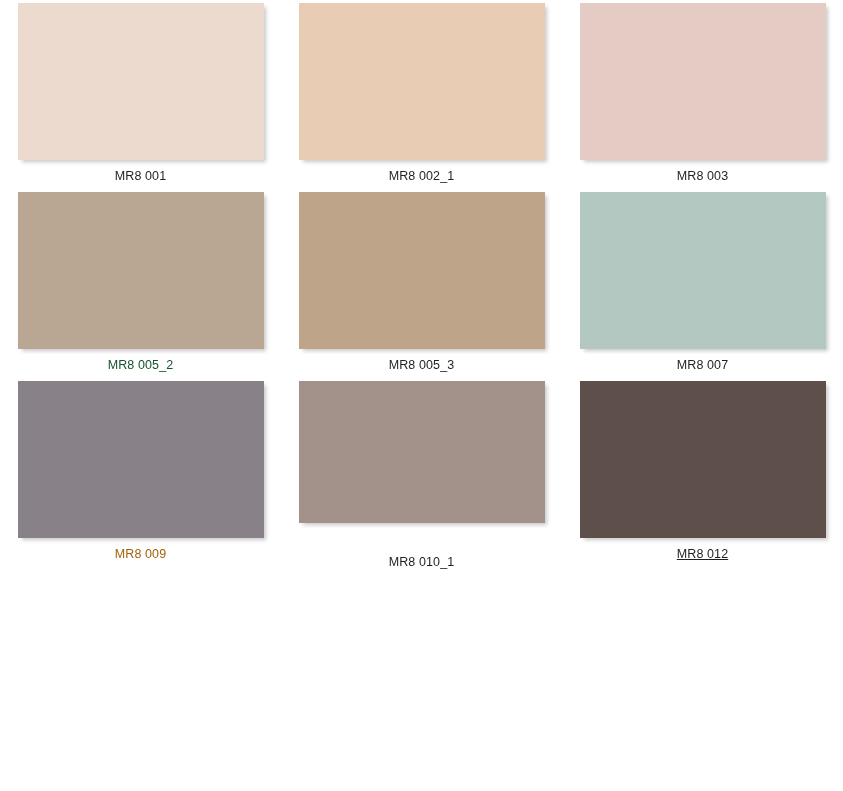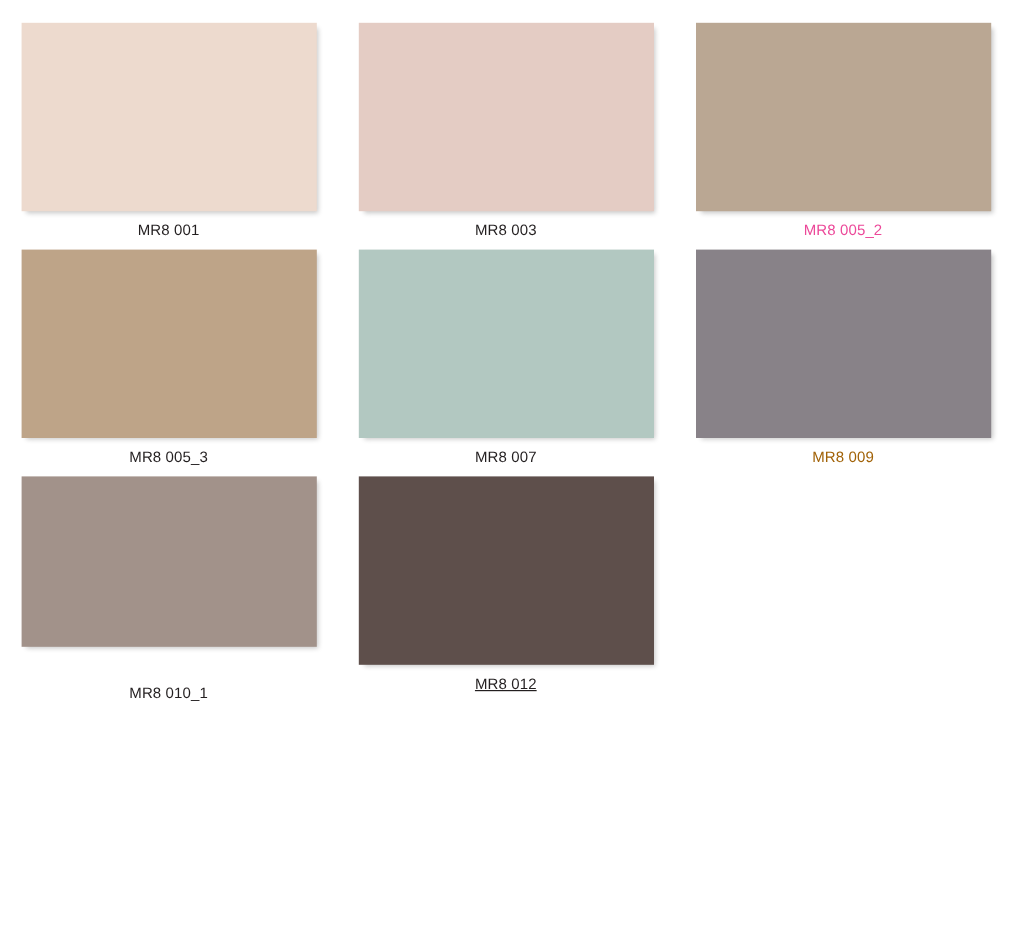--- a/index.html
+++ b/index.html
@@ -15,21 +15,21 @@
     overflow: hidden;
   }
 
   #swatch-grid {
     display: grid;
     grid-template-columns: repeat(3, 281px);
     grid-template-rows: repeat(4, 189px);
     width: 843px;
     height: 791px;
     box-sizing: border-box;
-    padding-top: 19px;
+    padding-top: 3px;
   }
 
   .swatch-cell {
     display: flex;
     flex-direction: column;
     align-items: center;
     justify-content: flex-start;
   }
 
   .swatch-cell.empty-cell {
@@ -56,30 +56,34 @@
 <body style="background-color: rgb(255, 255, 255);">
 
 <div id="swatch-grid">
 
   <div class="swatch-cell">
     <div class="swatch-chip" style="background-color: rgb(237, 218, 206);"></div>
     <div class="swatch-label" style="color: rgb(35, 31, 32);">MR8 001</div>
   </div>
 
 
+  <div class="swatch-cell">
+    <div class="swatch-chip" style="background-color: rgb(232, 205, 180);"></div>
+    <div class="swatch-label" style="color: rgb(35, 31, 32);">MR8 002_1</div>
+  </div>
 
   <div class="swatch-cell">
     <div class="swatch-chip" style="background-color: rgb(228, 204, 196);"></div>
     <div class="swatch-label" style="color: rgb(35, 31, 32); text-align: center;">MR8 003</div>
   </div>
 
 
   <div class="swatch-cell">
     <div class="swatch-chip" style="background-color: rgb(186, 167, 147);"></div>
-    <div class="swatch-label" style="color: #ec4899;">MR8 005_2</div>
+    <div class="swatch-label" style="color: #14532d;">MR8 005_2</div>
   </div>
 
   <div class="swatch-cell">
     <div class="swatch-chip" style="background-color: rgb(190, 164, 136);"></div>
     <div class="swatch-label" style="color: rgb(35, 31, 32);">MR8 005_3</div>
   </div>
 
   <div class="swatch-cell">
     <div class="swatch-chip" style="background-color: rgb(178, 200, 193);"></div>
     <div class="swatch-label" style="color: rgb(35, 31, 32);">MR8 007</div>

